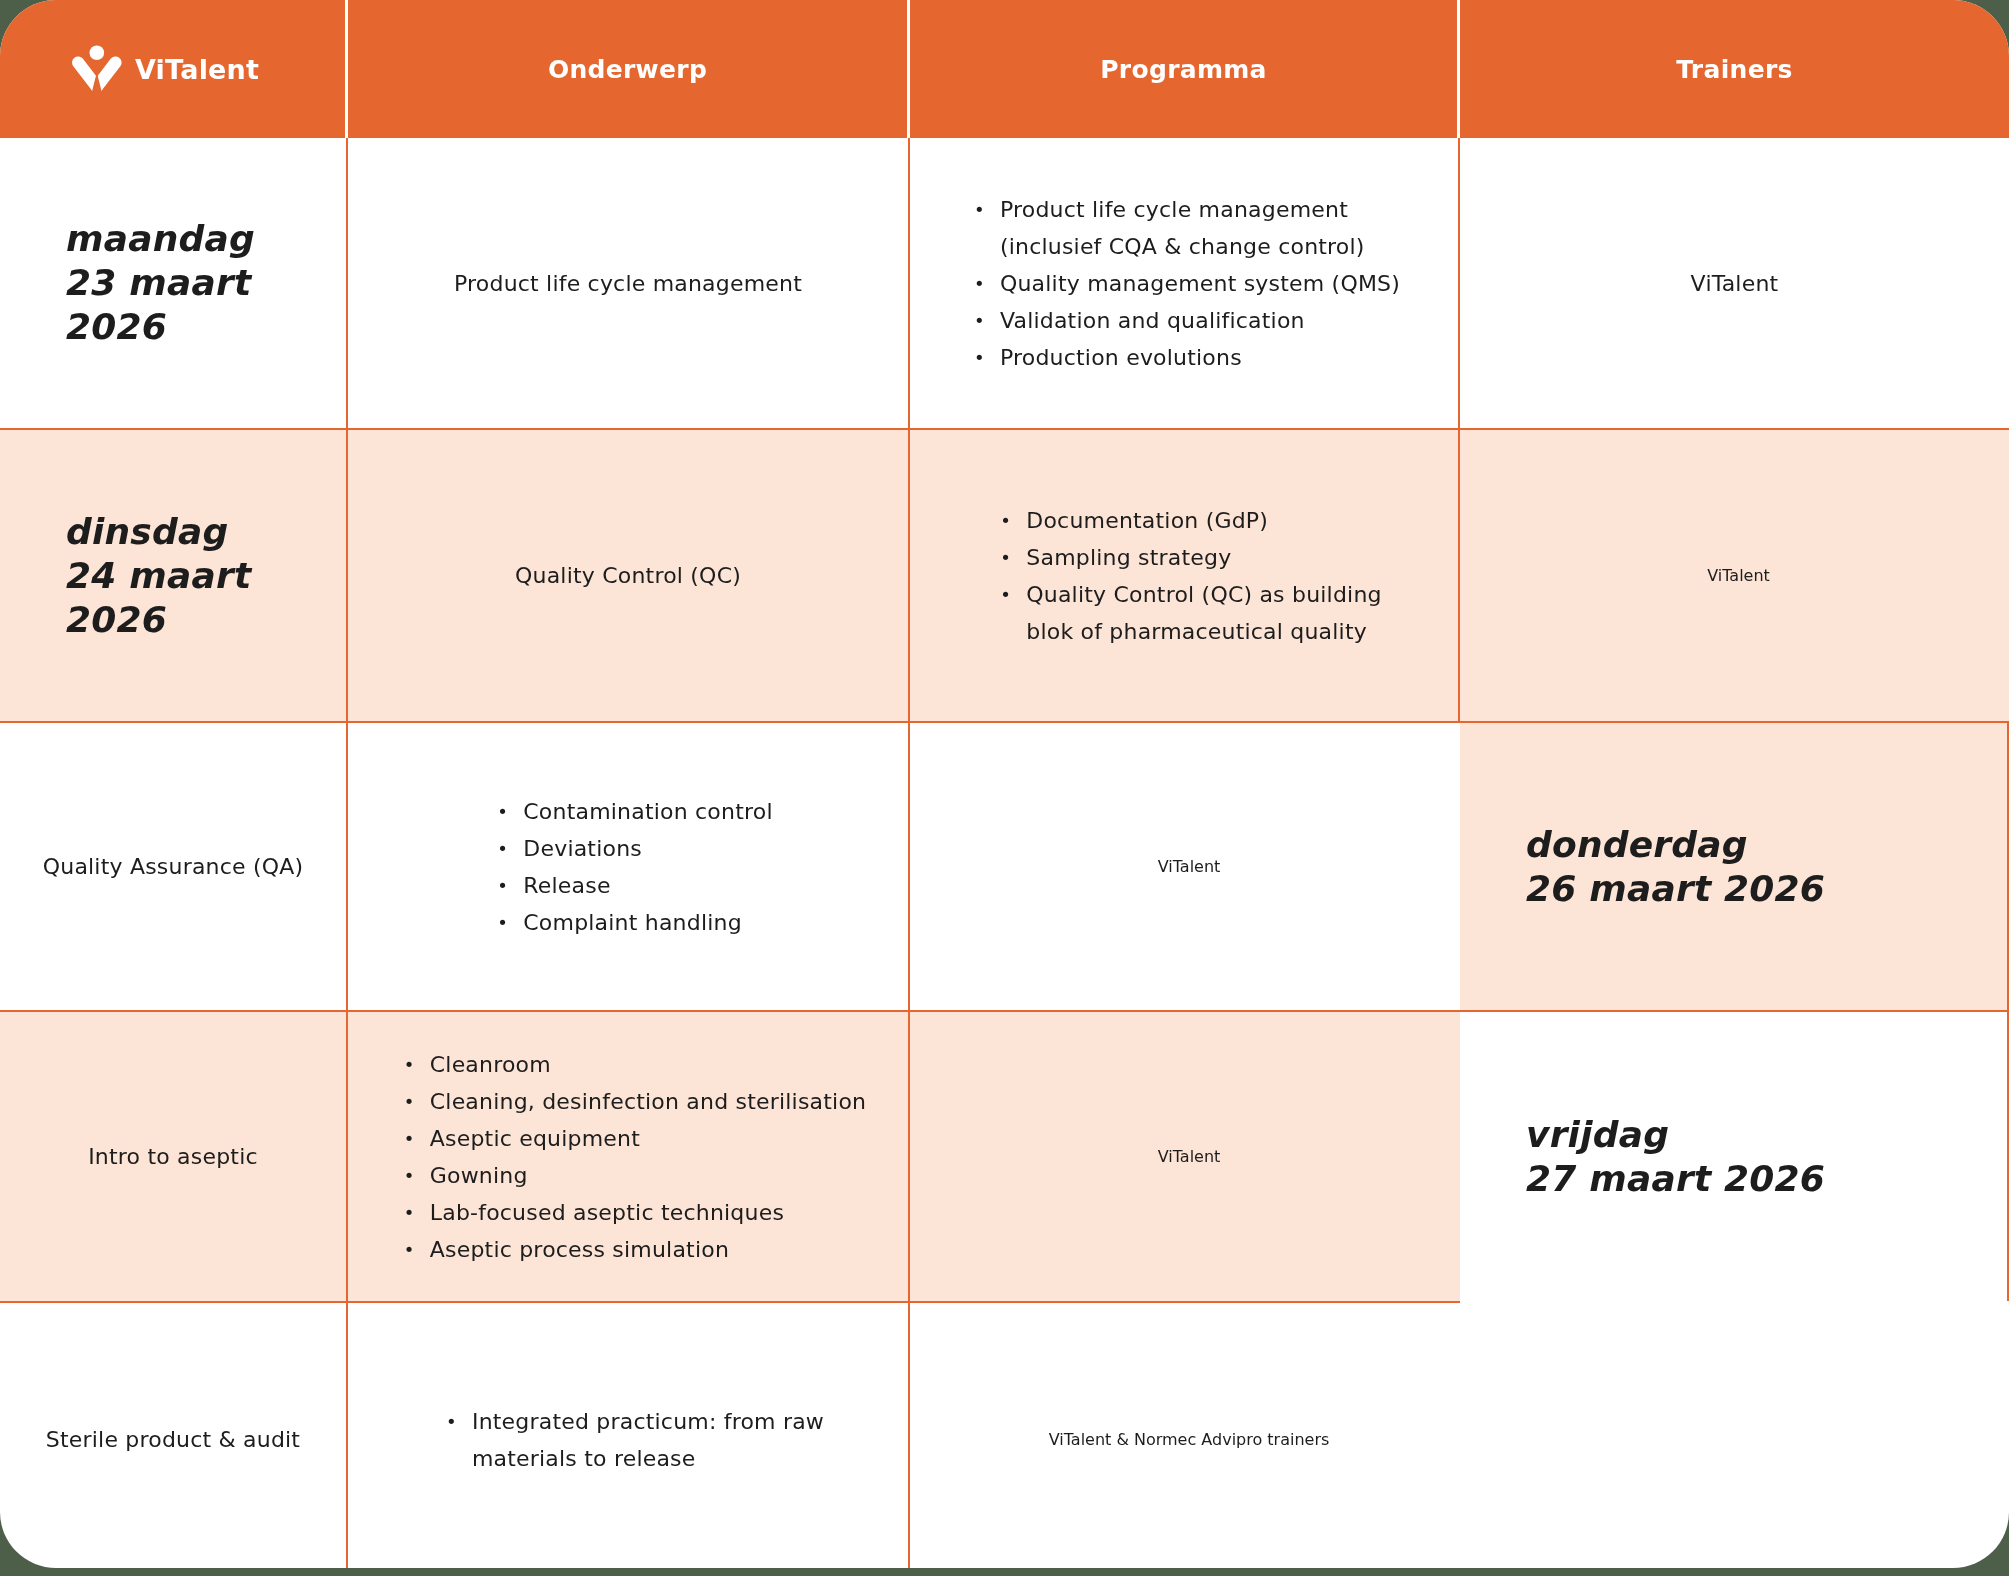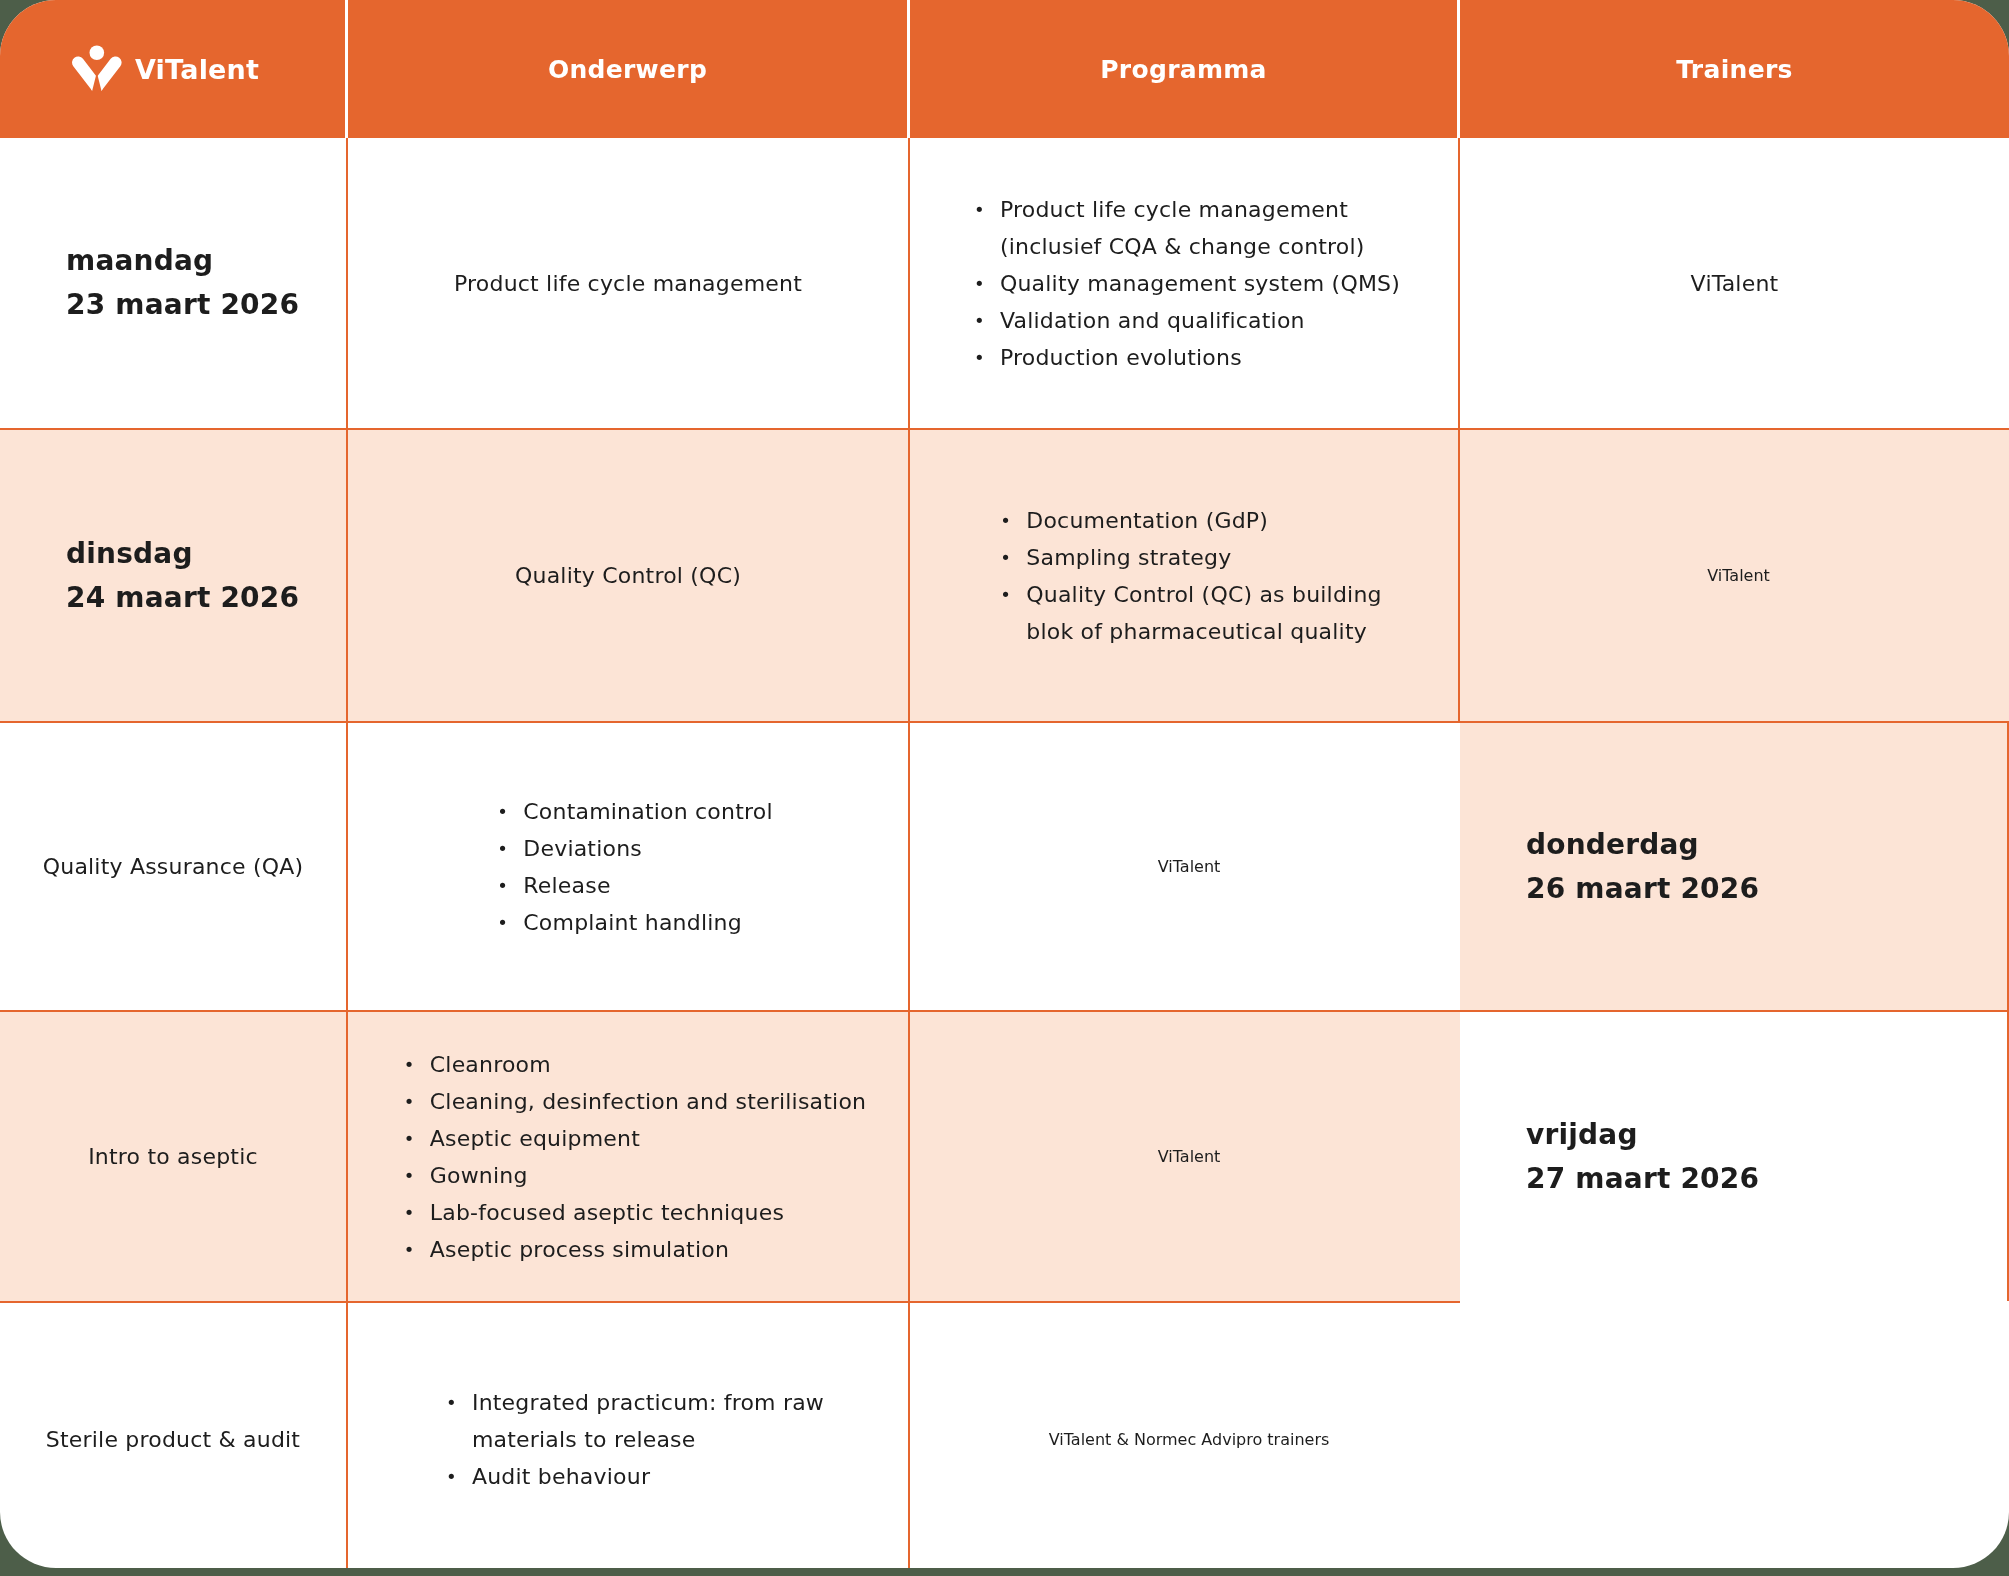--- a/index.html
+++ b/index.html
@@ -32,21 +32,21 @@
   .logo-cell { justify-content: flex-start; padding-left: 70px; gap: 13px; }
   .logo-mark { width: 52px; height: 50px; flex: 0 0 auto; }
   .brand-text { font-size: 27px; font-weight: 700; letter-spacing: 0.2px; }
   
   .vline { border-right: 2px solid #E5662E; }
   .topline { border-top: 2px solid #E5662E; padding-left: 8px; }
   .peach { background: #FCE4D6; }
   
   .day-cell { flex-direction: column; align-items: flex-start; justify-content: center; padding-left: 66px; }
   .day-name, .day-date {
-    font-size: 28px; font-weight: 700; line-height: 44px; letter-spacing: 0.2px;
+    font-size: 36px; font-weight: 700; line-height: 44px; letter-spacing: 0.2px; font-style: italic;
   }
   
   .topic-cell, .trainers-cell { font-size: 22px; text-align: center; padding: 0 20px; letter-spacing: 0.2px; }
   
   .program-list {
     list-style: none; margin: 0; padding: 0;
     font-size: 22px; line-height: 37px; text-align: left; letter-spacing: 0.2px;
   }
   .program-list li { position: relative; padding-left: 32px; white-space: pre-line; }
   .program-list li::before {
@@ -134,18 +134,17 @@
 
   <div class="cell day-cell vline topline">
     <span class="day-name">vrijdag</span>
     <span class="day-date">27 maart 2026</span>
   </div>
   <div class="cell topic-cell vline topline">Sterile product &amp; audit</div>
   <div class="cell vline topline">
     <ul class="program-list">
       <li>Integrated practicum: from raw
 materials to release</li>
-      <li>Audit behaviour</li>
     </ul>
   </div>
   <div class="cell topline">ViTalent &amp; Normec Advipro trainers</div>
 
 </div>
 
 </body></html>

